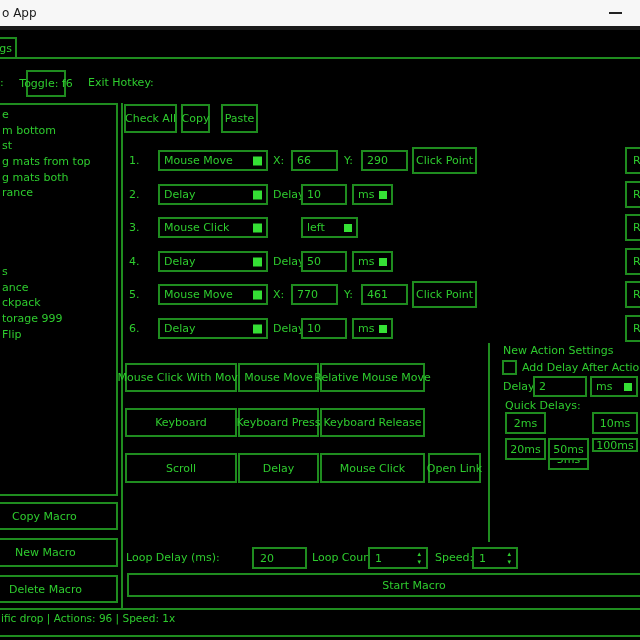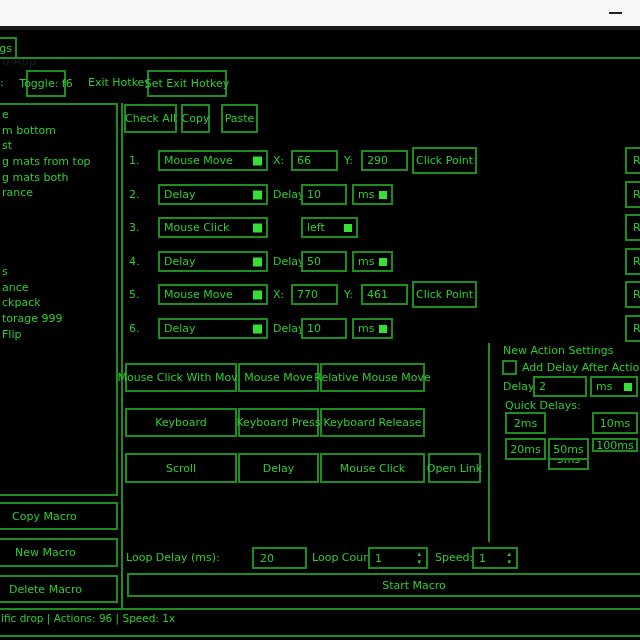--- a/index.html
+++ b/index.html
@@ -18,21 +18,21 @@
   .inp,.dd{position:absolute;border:2px solid var(--gb);background:#000;color:var(--gt);
        font-size:11px;box-sizing:border-box;display:flex;align-items:center;
        padding-left:4px;white-space:nowrap;}
   .sq{position:absolute;right:4px;top:50%;transform:translateY(-50%);
       width:9px;height:9px;background:var(--sq);}
   .sq.small{width:8px;height:8px;}
   .hline{position:absolute;background:var(--gb);height:2px;}
   .vline{position:absolute;background:var(--gb);width:2px;}
   .titlebar{position:absolute;left:0;top:0;width:640px;height:26px;background:#f7f7f7;}
   .titlebar .t{position:absolute;left:2px;top:0;height:26px;line-height:26px;
-       color:#1a1a1a;font-size:12px;margin-top:48px;}
+       color:#1a1a1a;font-size:12px;}
   .minbtn{position:absolute;left:598px;top:0;width:34px;height:26px;}
   .minbtn .dash{position:absolute;left:11px;top:12px;width:13px;height:2px;background:#222;}
   .darkstrip{position:absolute;left:0;top:26px;width:640px;height:4px;background:#1a1a1a;}
   .tab{position:absolute;left:-10px;top:37px;width:27px;height:22px;border:2px solid var(--gb);
        box-sizing:border-box;color:var(--gt);font-size:11px;display:flex;align-items:center;
        justify-content:flex-end;padding-right:3px;background:#000;}
   .listbox{position:absolute;left:-8px;top:103px;width:126px;height:393px;
        border:2px solid var(--gb);box-sizing:border-box;background:#000;}
   .listitems{position:absolute;left:0;top:107px;width:116px;height:386px;overflow:hidden;}
   .listitems div{height:15.7px;line-height:15.7px;color:var(--gt);font-size:11px;
@@ -56,21 +56,20 @@
     </div>
   </div>
   <div class="darkstrip"></div>
 
   <div class="tab">gs</div>
   <div class="hline" style="left:17px;top:57px;width:623px;"></div>
 
   <div class="lbl" style="left:0;top:76px;">:</div>
   <div class="btn" style="left:26px;top:70px;width:40px;height:27px;">Toggle: f6</div>
   <div class="lbl" style="left:88px;top:76px;">Exit Hotkey:</div>
-  <div class="btn" style="left:147px;top:70px;width:80px;height:27px;">Set Exit Hotkey</div>
 
   <div class="listbox"></div>
   <div class="listitems">
     <div>e</div>
     <div>m bottom</div>
     <div>st</div>
     <div>g mats from top</div>
     <div>g mats both</div>
     <div>rance</div>
     <div></div>

